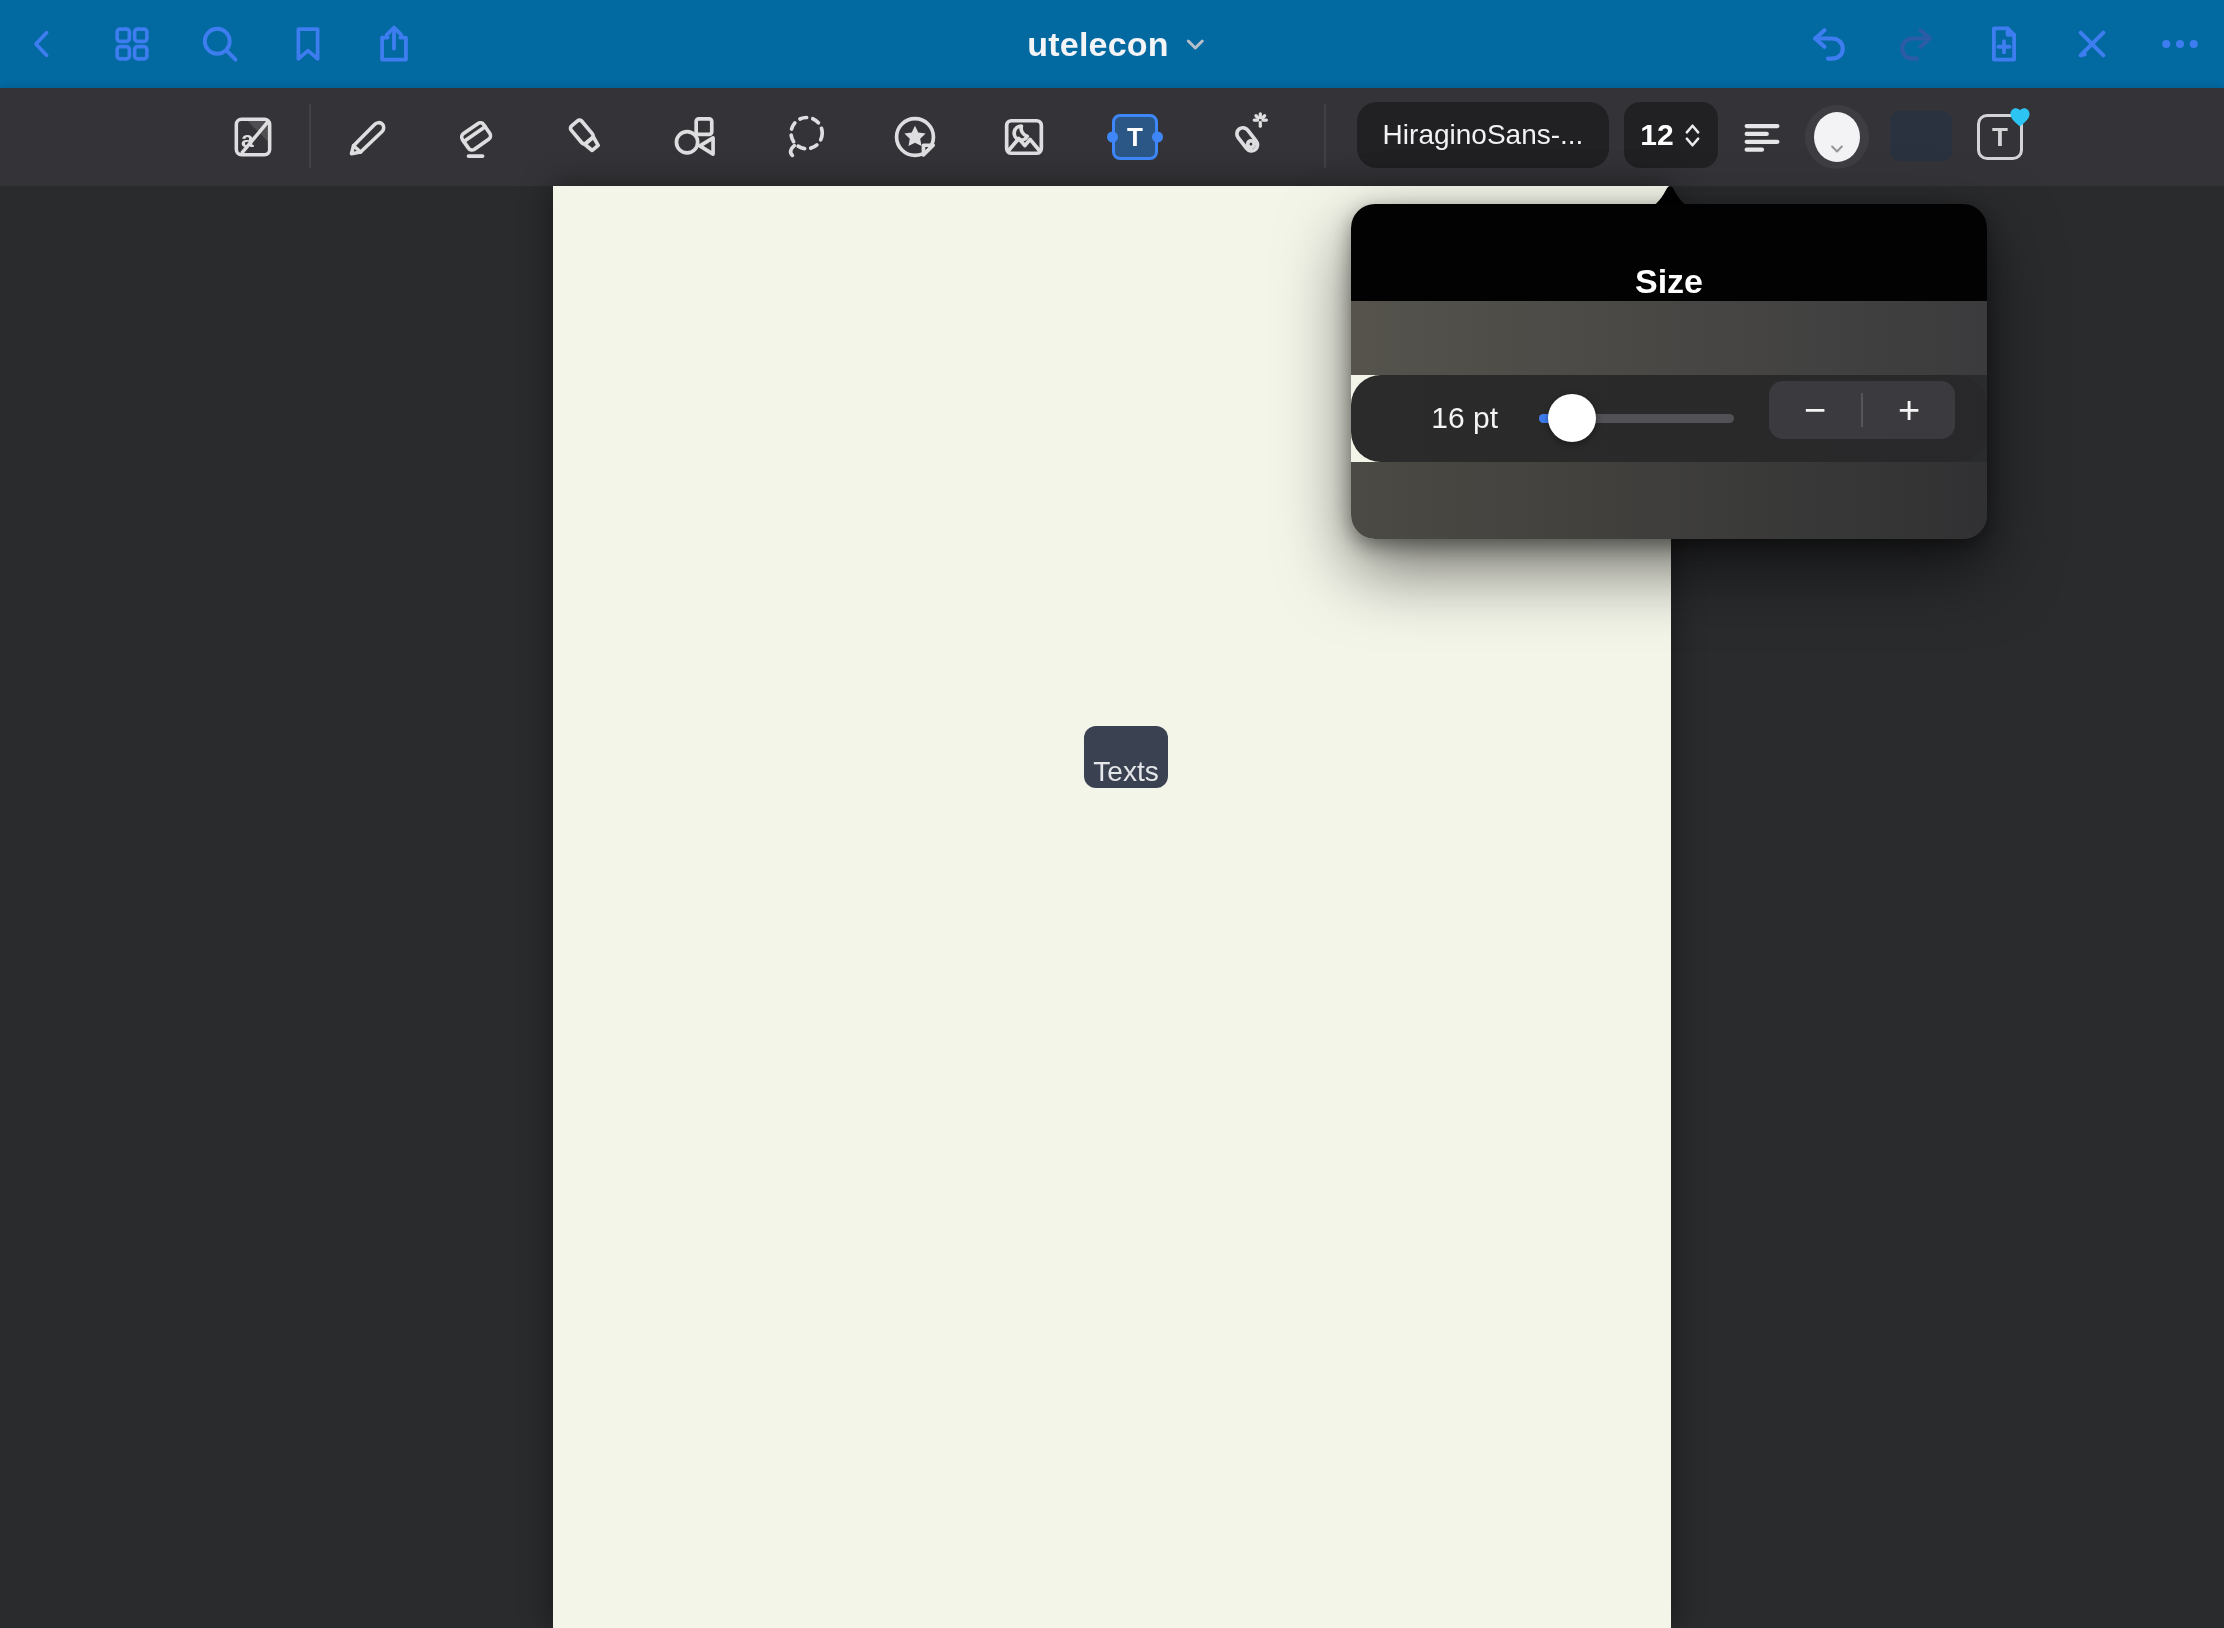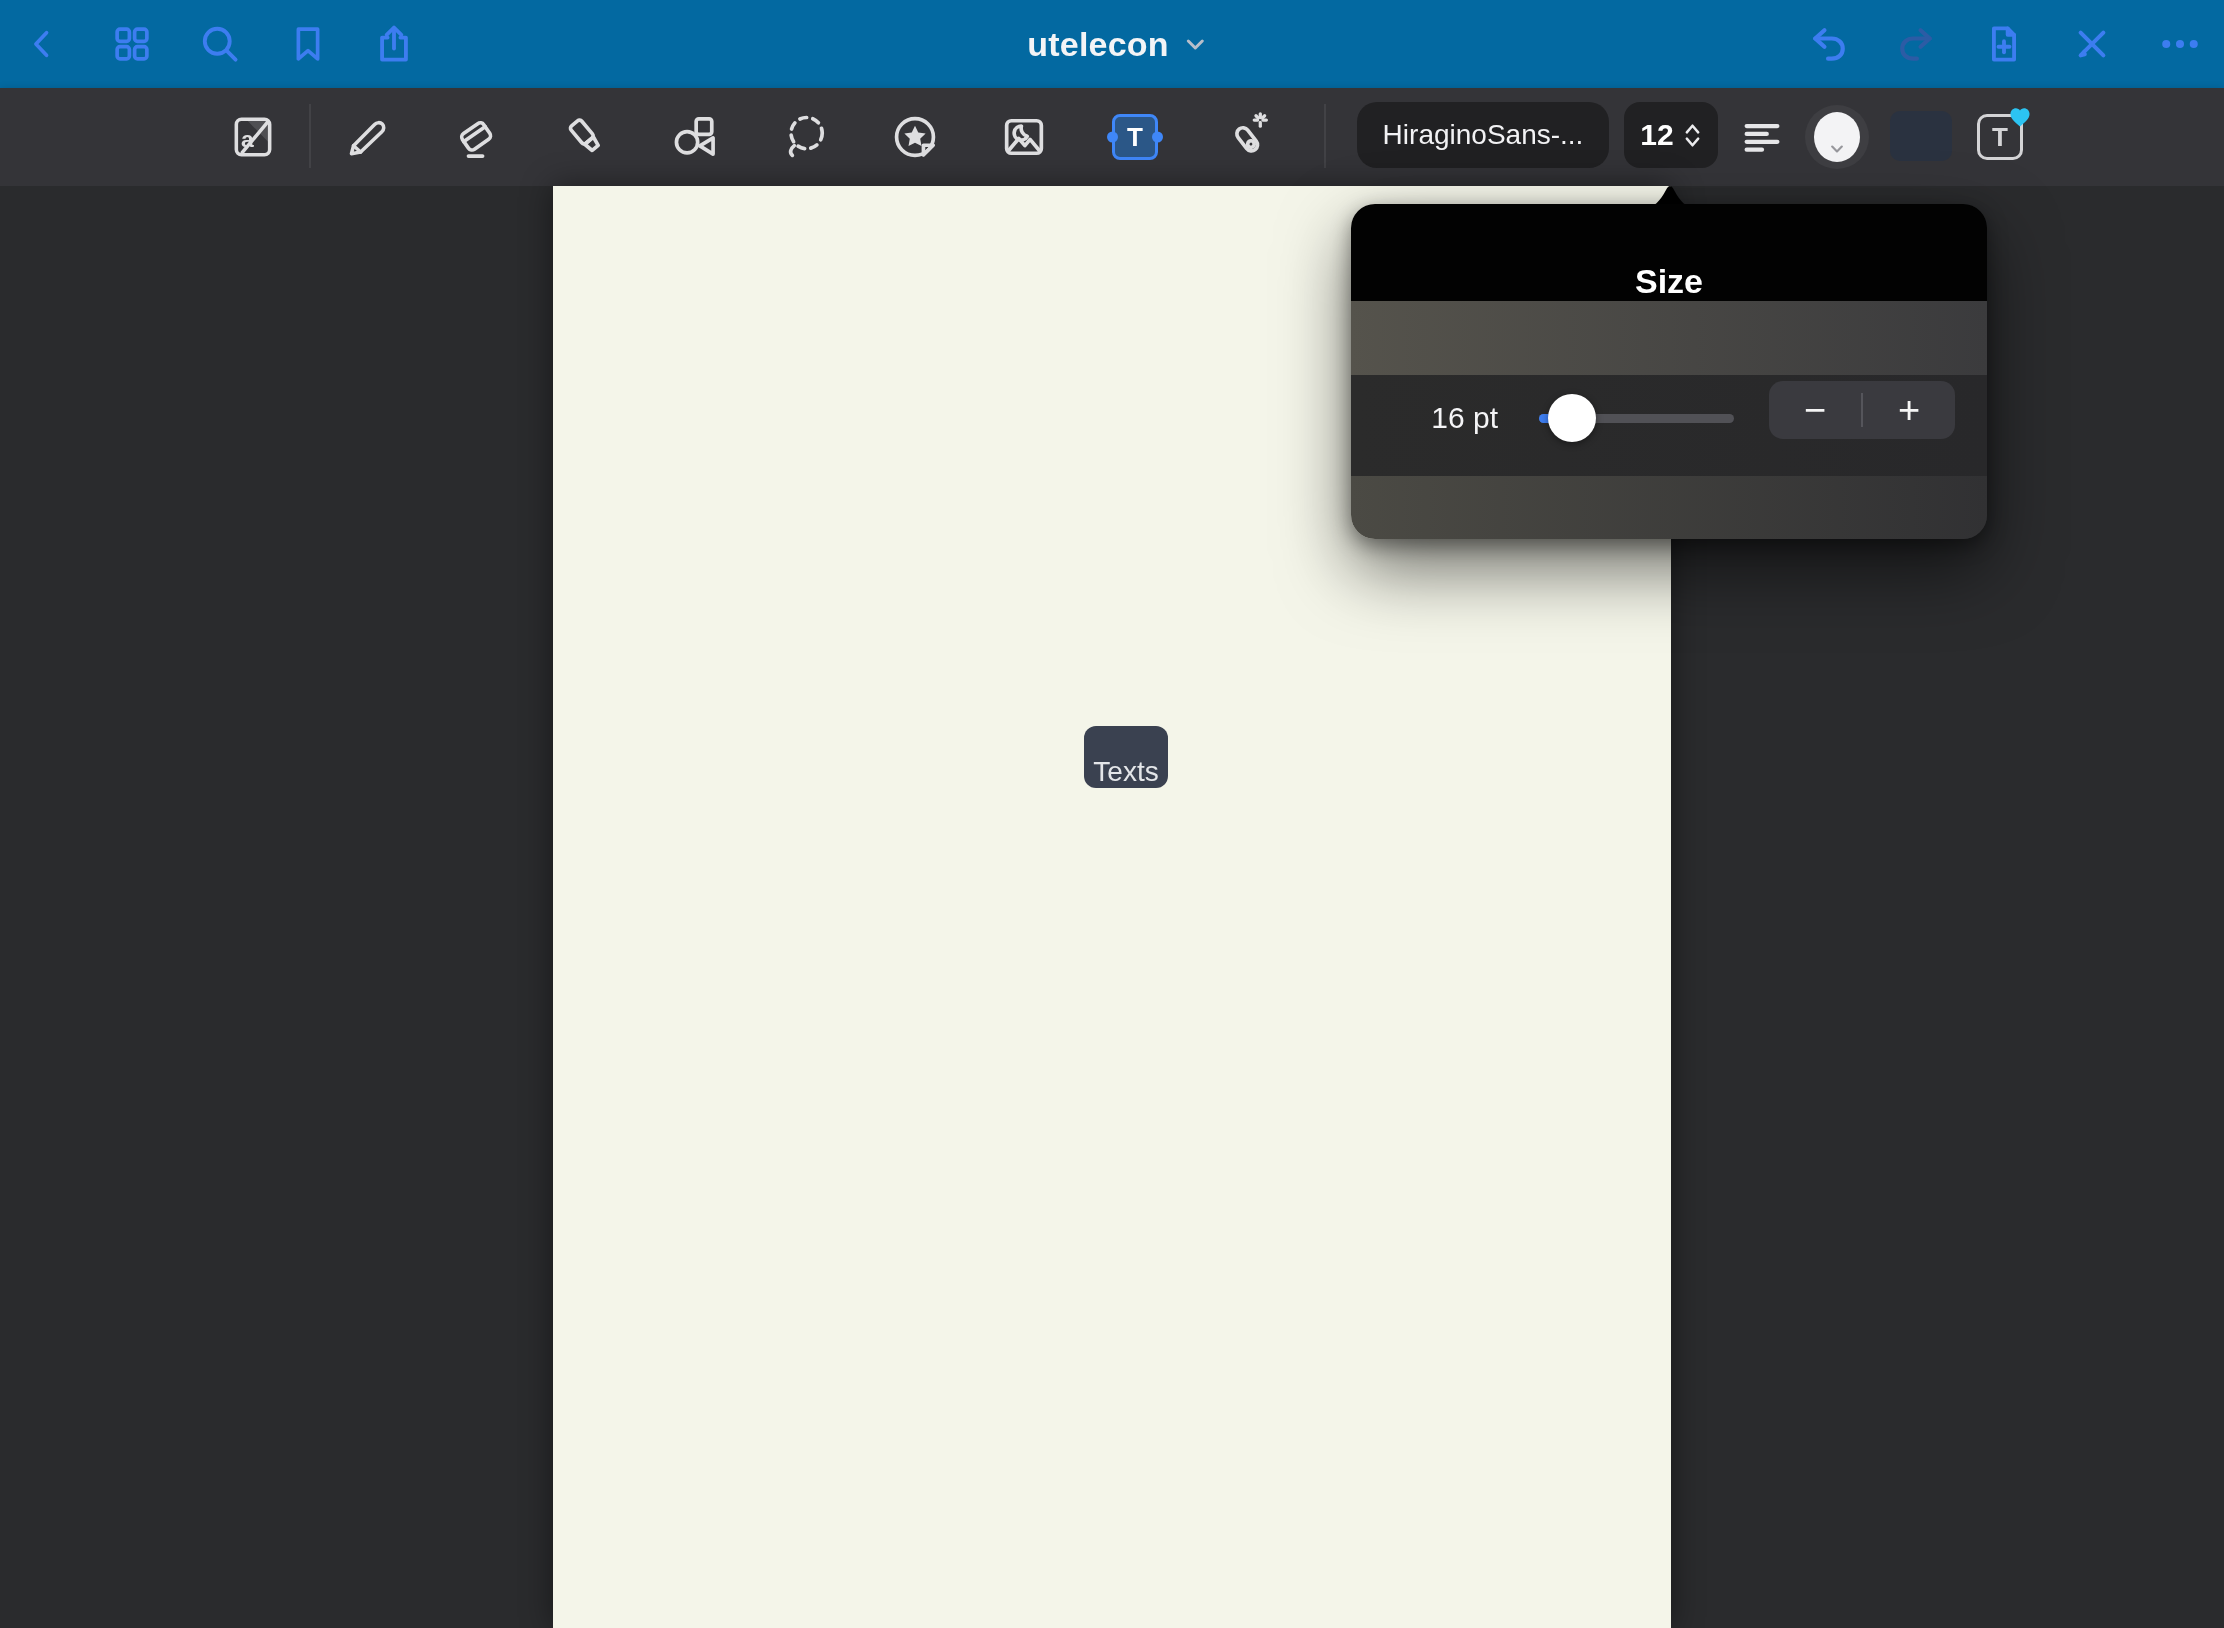--- a/index.html
+++ b/index.html
@@ -49,21 +49,21 @@
         box-shadow:0 0 30px rgba(0,0,0,.45);cursor:text;}
   .text-object{position:absolute;left:1084px;top:540px;width:84px;height:62px;background:#3A4150;border-radius:12px;
         display:flex;align-items:flex-end;justify-content:center;color:#E4E6E9;font-size:28px;cursor:move;}
   
   .pop-tail{position:absolute;left:1644px;top:-4px;}
   .popover{position:absolute;left:1351px;top:18px;width:636px;height:335px;border-radius:24px;overflow:hidden;
         box-shadow:0 30px 70px rgba(0,0,0,.55),0 6px 20px rgba(0,0,0,.4);}
   .pop-header{height:97px;background:#020202;display:flex;align-items:flex-end;justify-content:center;
         color:#FFF;font-size:34px;font-weight:700;}
   .pop-band2{height:74px;background:linear-gradient(90deg,#55534C,#3B3B3D);}
-  .pop-row{position:relative;height:101px;background:linear-gradient(90deg,#2B2B2B,#28282A);}
+  .pop-row{position:relative;height:87px;background:linear-gradient(90deg,#2B2B2B,#28282A);border-radius:30px;}
   .pop-band3{height:77px;background:linear-gradient(90deg,#4B4A44,#313133);}
   .pt-label{position:absolute;left:60px;top:22px;width:87px;height:42px;line-height:42px;text-align:right;
         color:#F4F4F6;font-size:30px;}
   .track{position:absolute;left:188px;top:39px;width:195px;height:9px;border-radius:5px;background:#515156;cursor:pointer;}
   .track-fill{position:absolute;left:188px;top:39px;width:14px;height:9px;border-radius:5px 0 0 5px;background:#3D7DF0;}
   .thumb{position:absolute;left:197px;top:19px;width:48px;height:48px;border-radius:50%;background:#FFF;
         box-shadow:0 2px 7px rgba(0,0,0,.4);cursor:grab;}
   .stepper{position:absolute;left:418px;top:6px;width:186px;height:58px;border-radius:14px;background:#3A3A3F;
         display:flex;align-items:stretch;}
   .stepper .seg{flex:1;display:flex;align-items:center;justify-content:center;color:#F5F5F5;font-size:38px;

